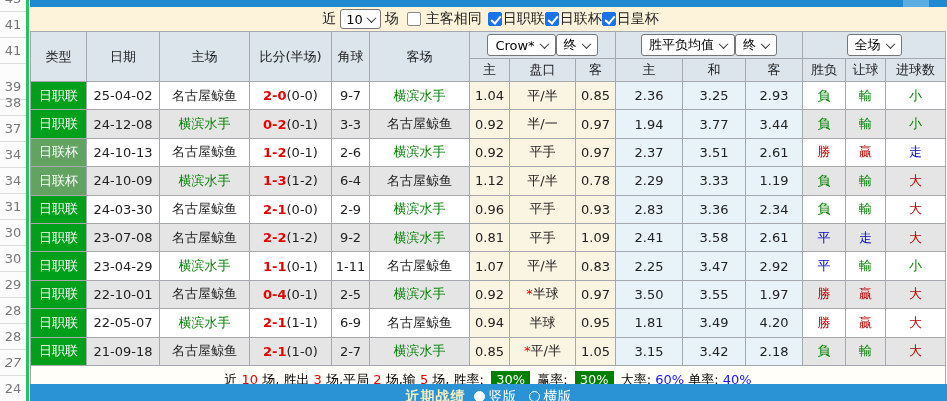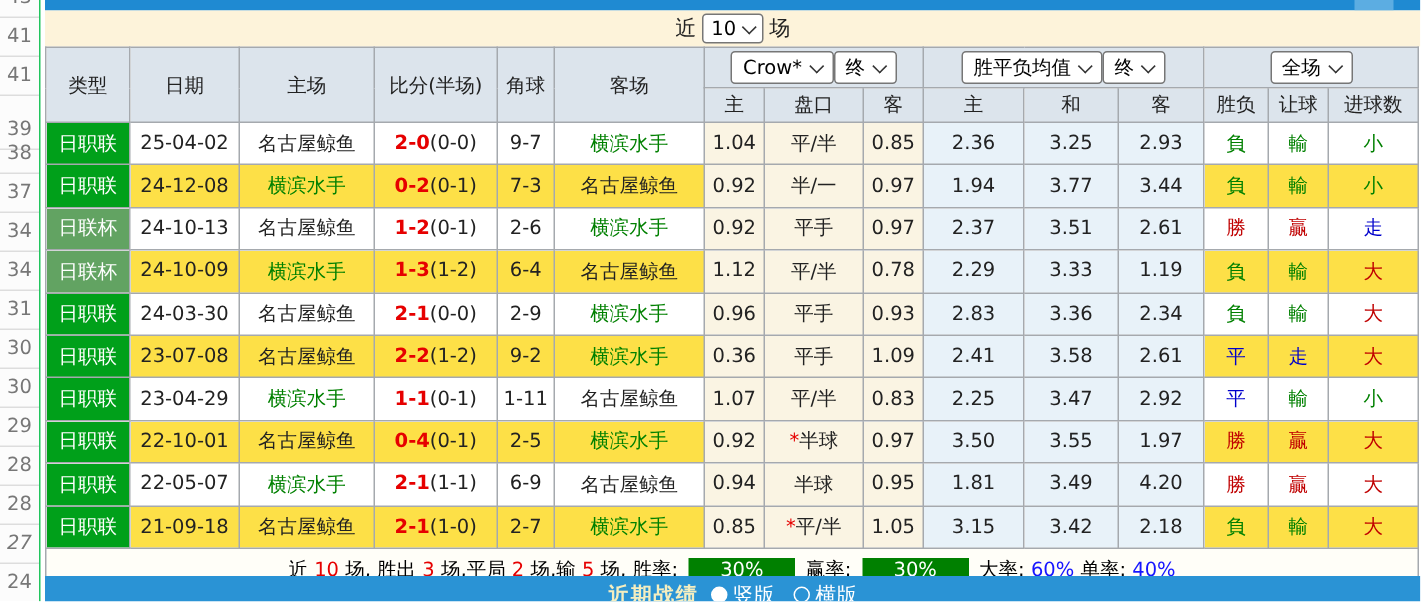--- a/index.html
+++ b/index.html
@@ -1,19 +1,19 @@
 <!DOCTYPE html>
 <html><head>
 <meta charset="utf-8">
 <style>
   html,body{margin:0;padding:0;background:#fff;font-family:"DejaVu Sans","Liberation Sans",sans-serif;}
   .screen{position:relative;width:947px;height:401px;overflow:hidden;background:#fff;}
 
   
-  .rail{position:absolute;left:0;top:0;width:26px;height:401px;background:#fcfcfc;border-right:1px solid #22c55e;overflow:hidden;}
+  .rail{position:absolute;left:0;top:0;width:26px;height:401px;background:#fcfcfc;border-right:3px solid #22c55e;overflow:hidden;}
   .rail-row{position:absolute;left:0;width:26px;height:26px;border-bottom:1px solid #ddd;color:#777;font-size:13px;display:flex;align-items:center;justify-content:center;}
 
   .main{position:absolute;left:30px;top:0;width:917px;height:401px;}
 
   .top-strip{position:absolute;top:0;left:0;right:0;height:7px;background:#1f8ad2;}
   .top-strip .hl{position:absolute;left:873px;top:0;width:26px;height:7px;background:#5cade2;}
 
   .filter-bar{position:absolute;top:7px;left:0;right:0;height:24px;background:#fdf3da;display:flex;align-items:center;justify-content:center;font-size:14px;color:#222;}
   .filter-bar .lbl{margin:0 4px;}
   .grp{display:inline-flex;align-items:center;}
@@ -32,39 +32,39 @@
 
   
   .tbl{position:absolute;top:31px;left:0;width:916px;border-collapse:collapse;table-layout:fixed;font-size:13px;color:#222;}
   .tbl th,.tbl td{border:1px solid #a5a9ae;padding:0;text-align:center;overflow:hidden;white-space:nowrap;}
   .tbl thead th{background:#dce4ec;font-weight:normal;color:#222;}
   .hr1 th{height:26px;}
   .hr2 th{height:22px;}
   .selwrap{display:flex;align-items:center;justify-content:center;gap:0;}
   .tbl tbody td{height:27.4px;}
   .row-even .base{background:#fff;}
-  .row-odd .base{background:#fde047;}
+  .row-odd .base{background:#e5e5e5;}
   .c-type{color:#fff;}
   .c-type.league{background:#00a01a;}
   .c-type.cup{background:#62a362;}
   .cell-ah{background:#faf4e3;}
   .cell-avg{background:#e8f2f9;}
   .hl-team{color:#008000;}
   .score-main{color:#e60000;font-weight:bold;}
   .score-half{color:#222;}
   .star{color:#e60000;}
   .res-red{color:#c00000;}
   .res-green{color:#008000;}
   .res-blue{color:#0000cc;}
   .tbl tfoot td{height:29px;background:#fffef8;font-size:13px;}
 
   .s-plain{color:#000;}
   .s-red{color:#e60000;}
   .s-blue{color:#1515ff;}
-  .s-badge{background:#008000;color:#fff;padding:1px 21px;margin:0 3px;}
+  .s-badge{background:#008000;color:#fff;padding:1px 5px;margin:0 3px;}
 
   
   .bottom-bar{position:absolute;top:384px;left:0;right:0;height:17px;background:#2a93d5;overflow:hidden;display:flex;justify-content:center;gap:8px;color:#fff;font-size:14px;padding-top:4px;box-sizing:content-box;}
   .bb-title{color:#f4eec0;font-weight:bold;letter-spacing:1px;}
   .opt{display:inline-flex;align-items:center;gap:4px;}
   .radio{width:11px;height:11px;border:1px solid #fff;border-radius:50%;display:inline-block;box-sizing:border-box;}
   .radio.sel-on{background:#fff;}
 </style>
 </head>
 <body>
@@ -96,20 +96,38 @@
       <div class="hl"></div>
     </div>
 
     <div class="filter-bar">
       <span class="lbl">近</span>
       <span class="sel small">
         <span>10</span>
         <span class="chev"></span>
       </span>
       <span class="lbl">场</span>
+      <span id="filter-checks" style="display: inline-flex; align-items: center;">
+          <span class="grp venue">
+            <span class="cb"></span>
+            <span>主客相同</span>
+          </span>
+          <span class="grp comp">
+            <span class="cb on"></span>
+            <span>日职联</span>
+          </span>
+          <span class="grp comp">
+            <span class="cb on"></span>
+            <span>日联杯</span>
+          </span>
+          <span class="grp comp">
+            <span class="cb on"></span>
+            <span>日皇杯</span>
+          </span>
+        </span>
     </div>
 
     <table class="tbl">
       <colgroup>
         <col style="width:56px">
           <col style="width:73px">
           <col style="width:90px">
           <col style="width:82px">
           <col style="width:38px">
           <col style="width:100px">
@@ -192,21 +210,21 @@
             <td class="cell-avg">2.93</td>
             <td class="base res-green">負</td>
             <td class="base res-green">輸</td>
             <td class="base res-green">小</td>
           </tr>
           <tr class="row-odd">
             <td class="c-type league">日职联</td>
             <td class="base">24-12-08</td>
             <td class="base"><span class="hl-team">横滨水手</span></td>
             <td class="base"><span class="score-main">0-2</span><span class="score-half">(0-1)</span></td>
-            <td class="base">7-3</td>
+            <td class="base">3-3</td>
             <td class="base"><span>名古屋鲸鱼</span></td>
             <td class="cell-ah">0.92</td>
             <td class="cell-ah"><span>半/一</span></td>
             <td class="cell-ah">0.97</td>
             <td class="cell-avg">1.94</td>
             <td class="cell-avg">3.77</td>
             <td class="cell-avg">3.44</td>
             <td class="base res-green">負</td>
             <td class="base res-green">輸</td>
             <td class="base res-green">小</td>
@@ -262,21 +280,21 @@
             <td class="base res-green">輸</td>
             <td class="base res-red">大</td>
           </tr>
           <tr class="row-odd">
             <td class="c-type league">日职联</td>
             <td class="base">23-07-08</td>
             <td class="base"><span>名古屋鲸鱼</span></td>
             <td class="base"><span class="score-main">2-2</span><span class="score-half">(1-2)</span></td>
             <td class="base">9-2</td>
             <td class="base"><span class="hl-team">横滨水手</span></td>
-            <td class="cell-ah">0.36</td>
+            <td class="cell-ah">0.81</td>
             <td class="cell-ah"><span>平手</span></td>
             <td class="cell-ah">1.09</td>
             <td class="cell-avg">2.41</td>
             <td class="cell-avg">3.58</td>
             <td class="cell-avg">2.61</td>
             <td class="base res-blue">平</td>
             <td class="base res-blue">走</td>
             <td class="base res-red">大</td>
           </tr>
           <tr class="row-even">

